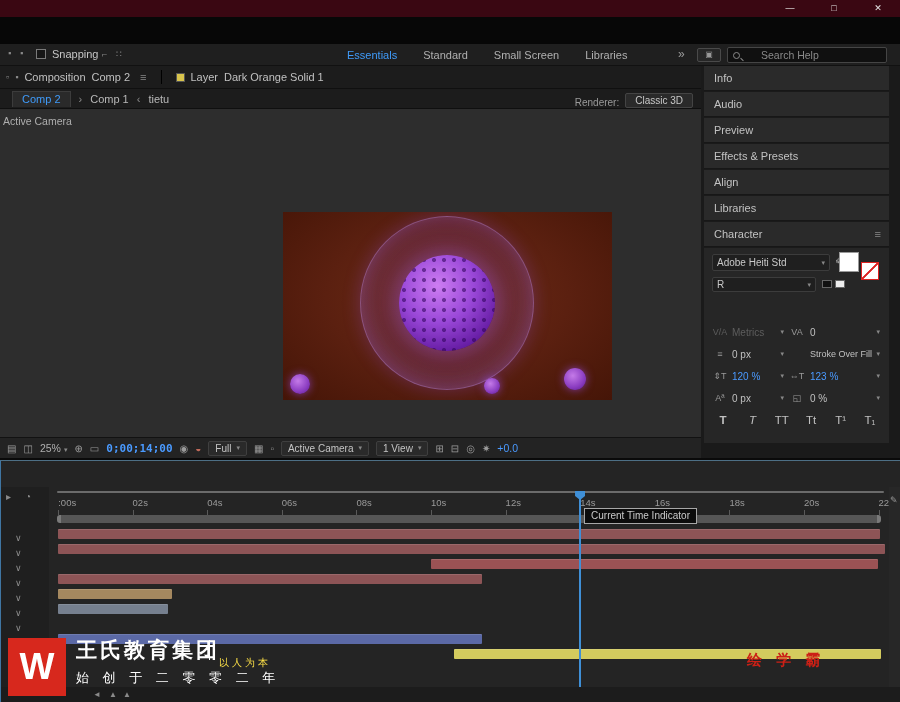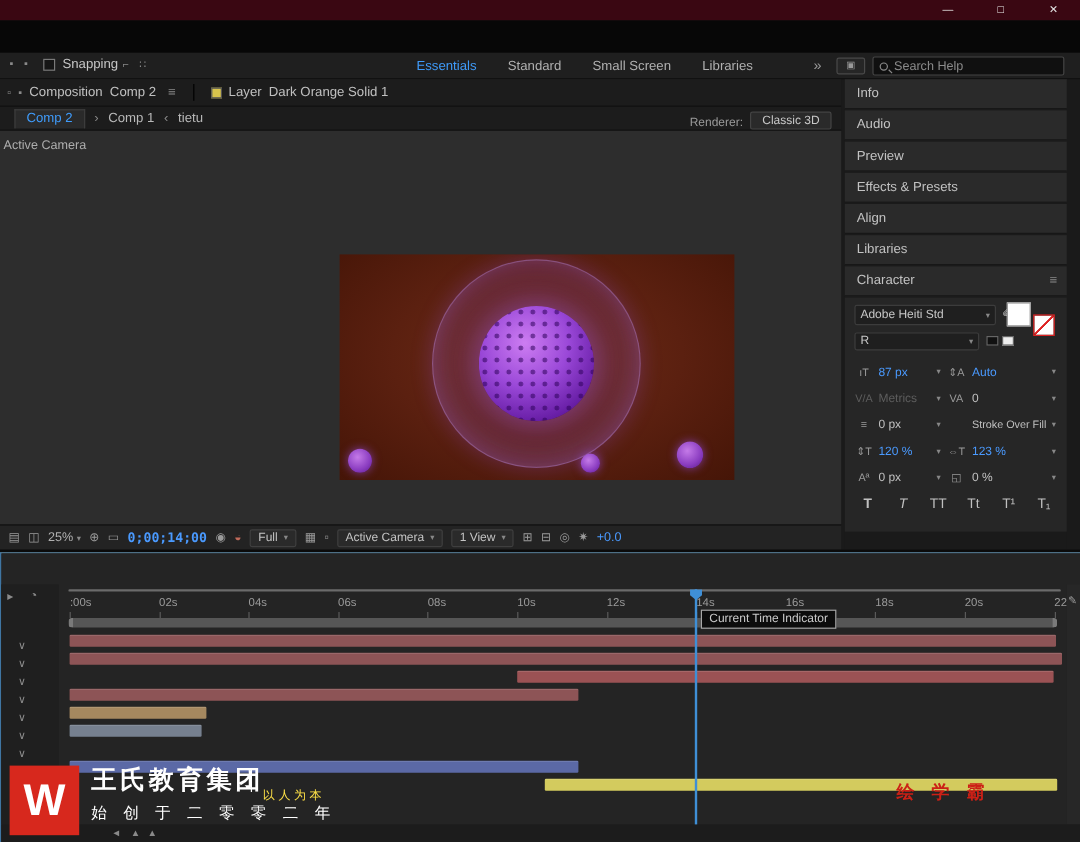--- a/index.html
+++ b/index.html
@@ -20,21 +20,21 @@
   #cb-snap { position:absolute; left:36px; top:5px; width:10px; height:10px; border:1px solid #7a7a7a; background:#161616; }
   #snap-label { position:absolute; left:52px; top:4px; font-size:11px; color:#c6c6c6; }
   #workspaces { position:absolute; left:347px; top:0; height:22px; display:flex; align-items:center; gap:26px; }
   .ws { font-size:11px; color:#b0b0b0; cursor:default; }
   .ws.active { color:#3f9bfa; }
   #overflow { position:absolute; left:678px; top:3px; color:#9a9a9a; font-size:12px; }
   #ws-btn { position:absolute; left:697px; top:4px; width:24px; height:14px; border:1px solid #4a4a4a; border-radius:2px; background:#262626; color:#999; font-size:8px; text-align:center; line-height:12px; }
   #searchbox { position:absolute; left:727px; top:3px; width:160px; height:16px; background:#101010; border:1px solid #454545; border-radius:2px; display:flex; align-items:center; padding:0 5px; }
   #mag { width:7px; height:7px; border:1px solid #8a8a8a; border-radius:50%; position:relative; margin-right:5px; flex:none; }
   #mag::after { content:""; position:absolute; left:6px; top:6px; width:4px; height:1px; background:#8a8a8a; transform:rotate(45deg); }
-  #search-input { background:transparent; border:0; outline:none; color:#bbb; font-size:10.5px; width:100%; font-family:"Liberation Sans",sans-serif; }
+  #search-input { background:transparent; border:0; outline:none; color:#bbb; font-size:10.5px; width:100%; font-family:"Liberation Sans",sans-serif;margin-left:16px; }
   #search-input::placeholder { color:#8a8a8a; }
 
   
   #comp-panel { position:absolute; left:0; top:66px; width:701px; height:392px; background:#1c1c1c; }
   #comp-tabbar { position:absolute; left:0; top:0; width:701px; height:23px; background:#1c1c1c; border-bottom:1px solid #101010; display:flex; align-items:center; gap:6px; padding-left:6px; font-size:11px; color:#c0c0c0; }
   .tb-ic { color:#8a8a8a; font-size:9px; }
   .tab-sep { width:1px; height:14px; background:#000; margin:0 8px; }
   .yellow-sq { width:9px; height:9px; background:#d8c44c; border:1px solid #555; flex:none; }
   .pmenu { color:#8a8a8a; font-size:11px; margin-left:4px; }
   #comp-tabs { position:absolute; left:0; top:23px; width:701px; height:20px; background:#1c1c1c; border-bottom:1px solid #0f0f0f; display:flex; align-items:center; padding-left:12px; gap:8px; }
@@ -239,30 +239,20 @@
         </div>
       <span id="eyedrop">✐</span>
       <div id="fill-sw"></div>
       <div id="nofill-sw"></div>
       <div class="dd2" id="style-dd">
           <span>R</span>
         </div>
       <span id="sw-black"></span>
       <span id="sw-white"></span>
 
-      <div class="crow2" style="top:52px">
-        <span class="cic">ıT</span>
-        <span class="valdd">
-            <span class="blue">87 px</span>
-          </span>
-        <span class="cic">⇕A</span>
-        <span class="valdd">
-            <span class="blue">Auto</span>
-          </span>
-      </div>
       <div class="crow2" style="top:74px">
         <span class="cic dis">V/A</span>
         <span class="valdd">
             <span class="dis-t">Metrics</span>
           </span>
         <span class="cic">VA</span>
         <span class="valdd">
             <span>0</span>
           </span>
       </div>

